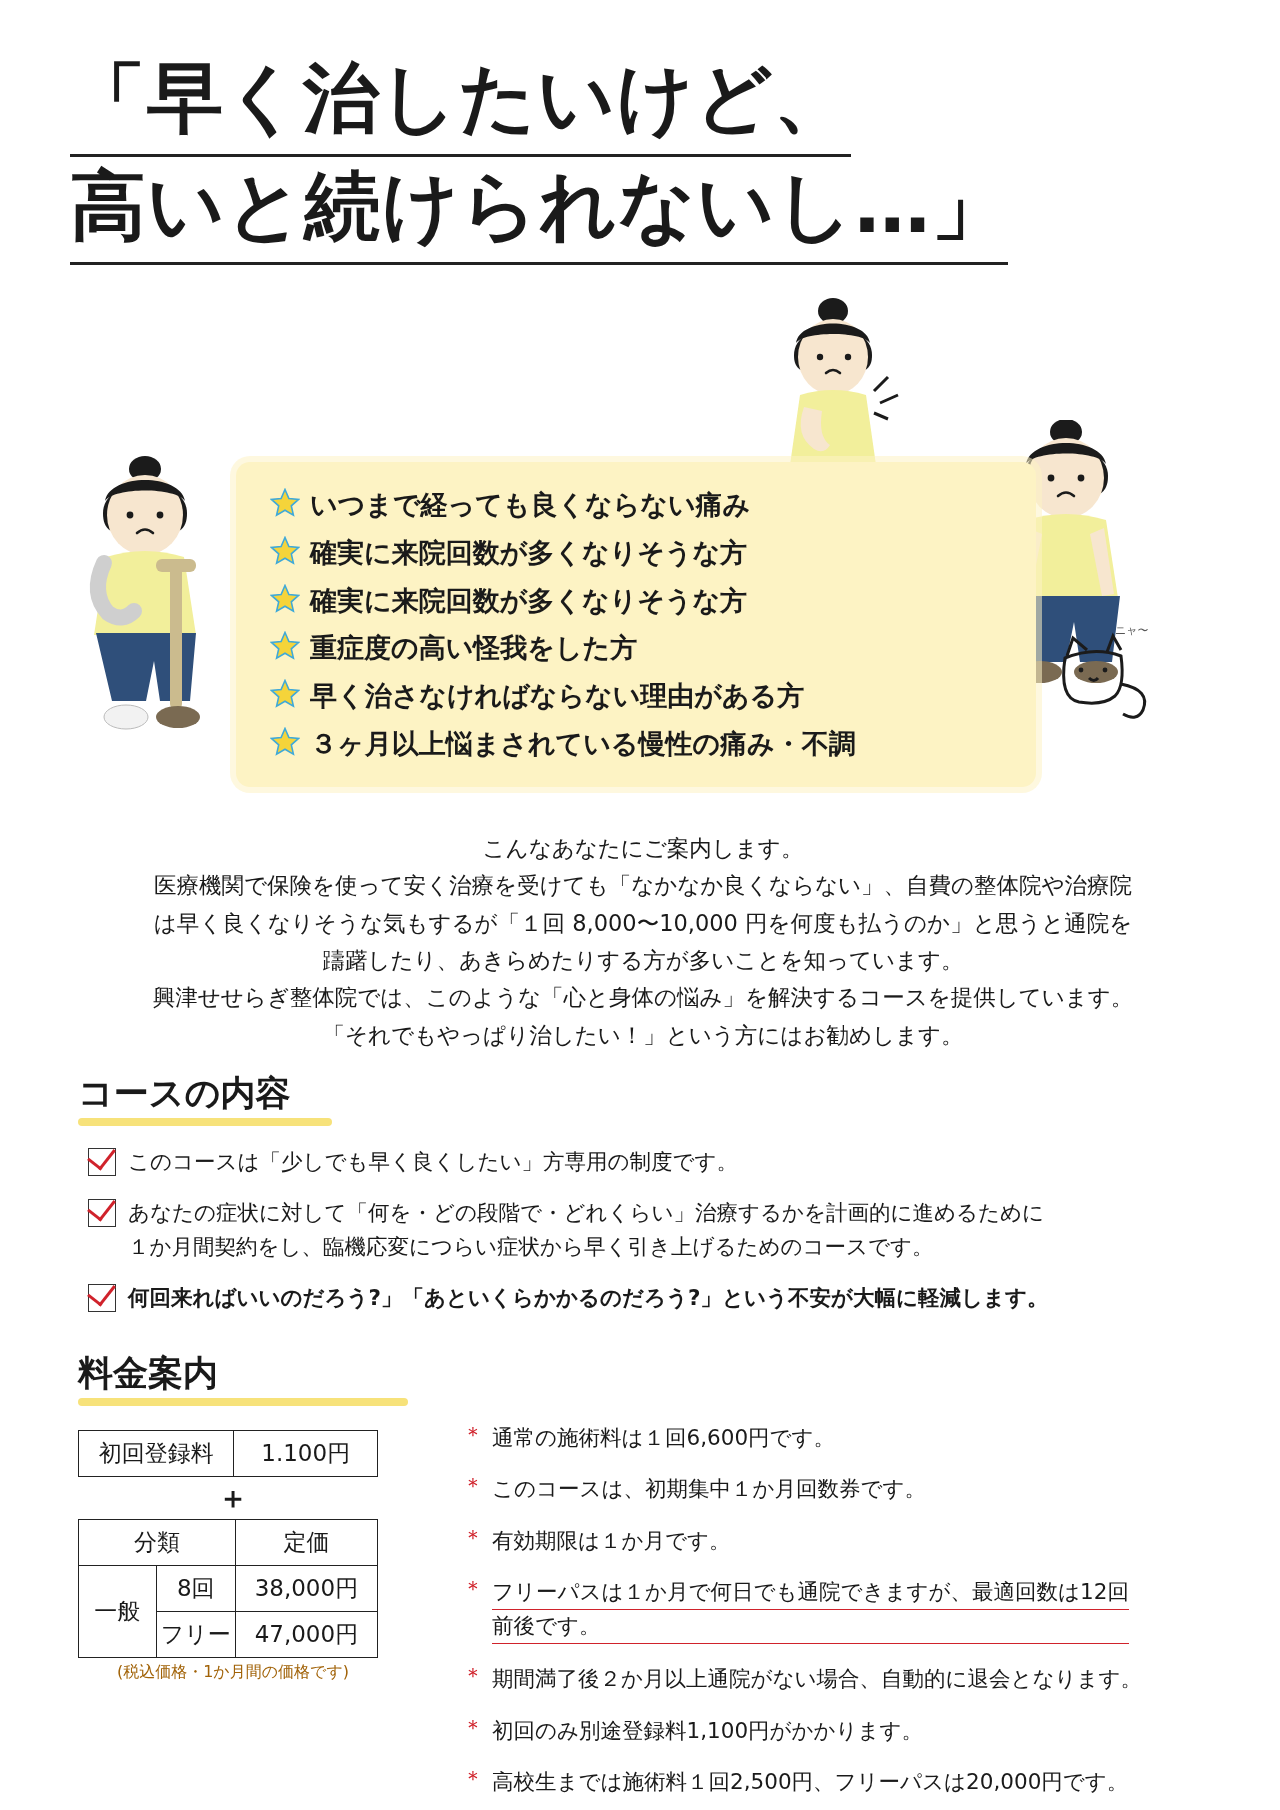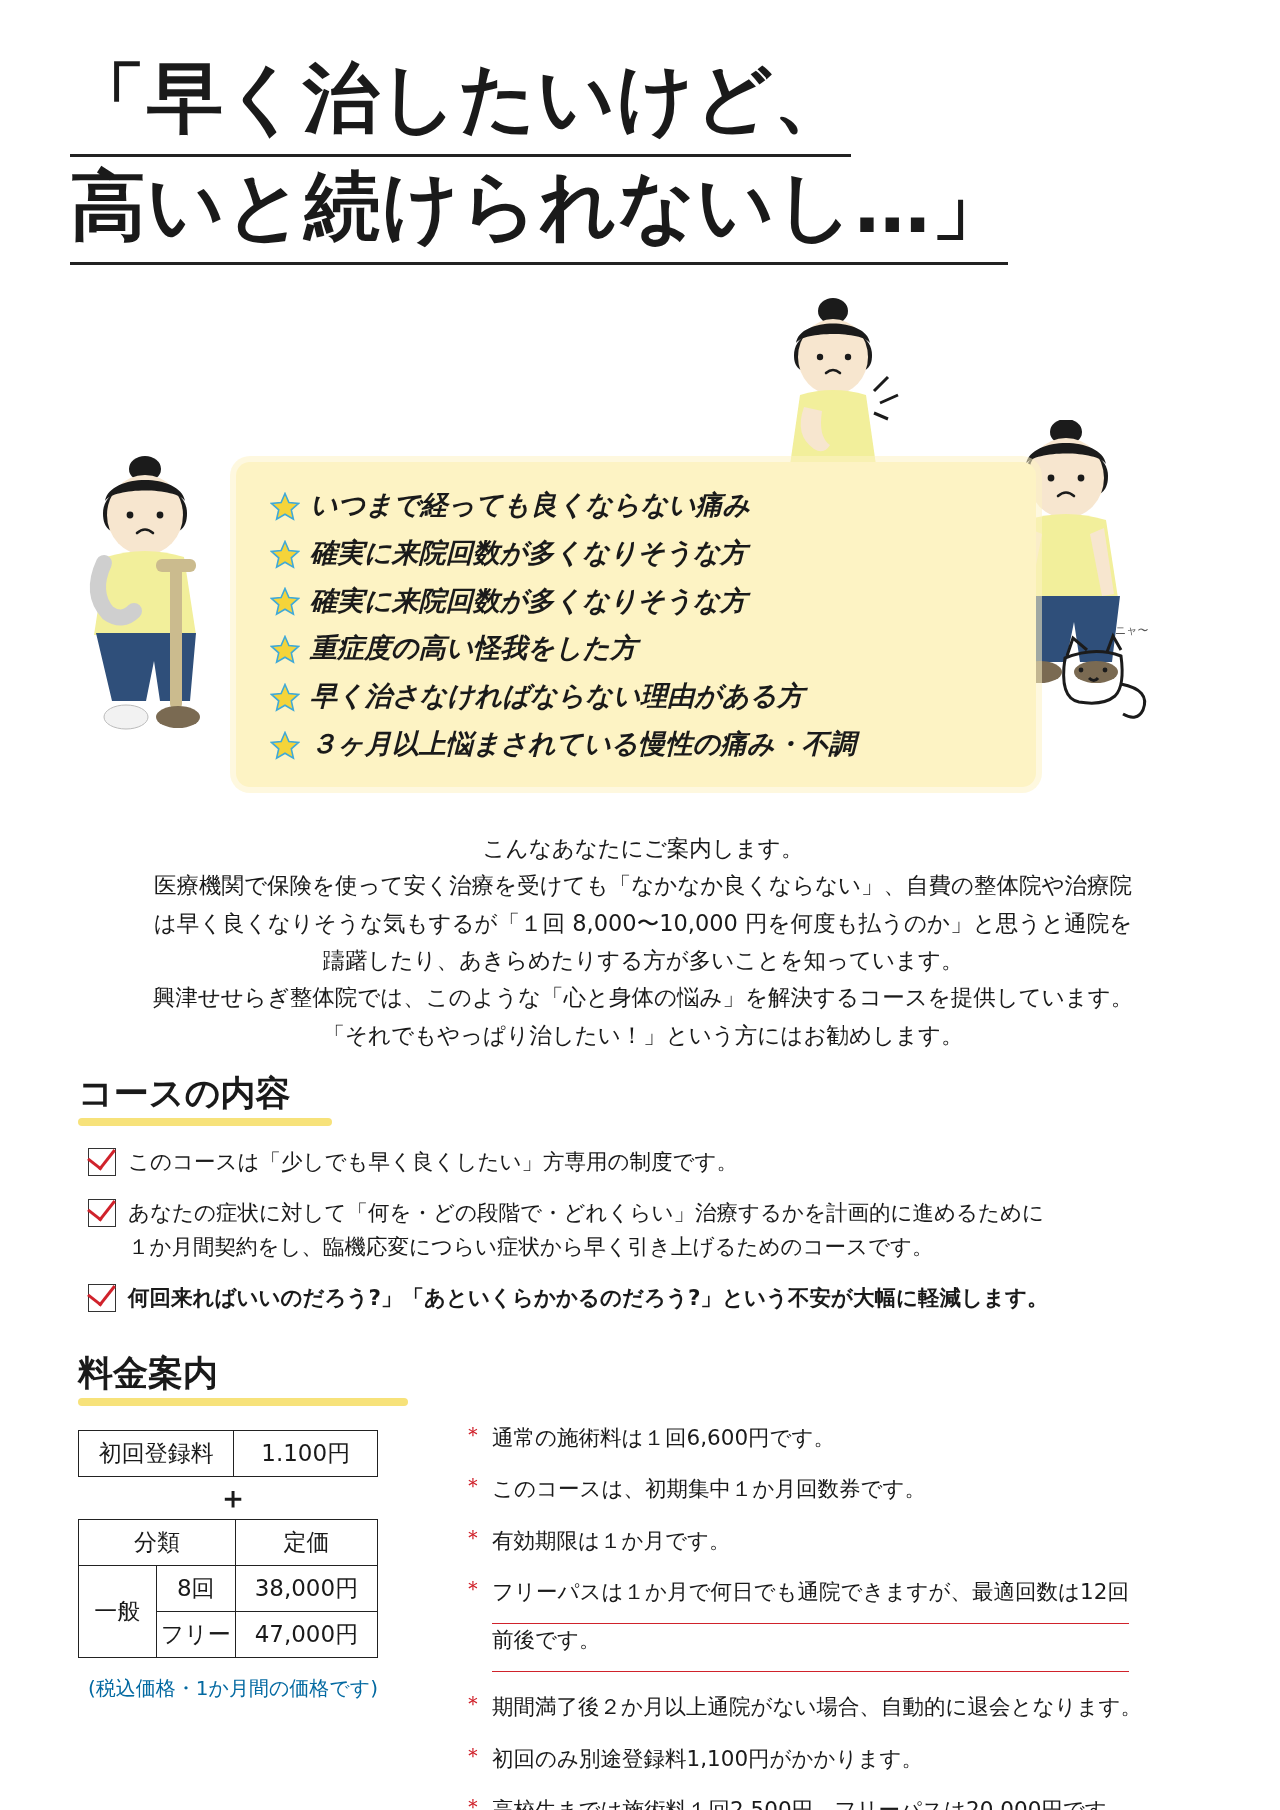--- a/index.html
+++ b/index.html
@@ -35,23 +35,22 @@
   .yellowbox{
     position:absolute;left:236px;top:462px;width:800px;height:325px;
     background:#fdf3c4;
     border-radius:14px;
     box-shadow:0 0 0 6px rgba(253,243,196,.55);
   }
   .bullet-list{
     position:absolute;left:270px;top:488px;width:790px;
   }
   .bullet{
-    display:flex;align-items:flex-end;
+    display:flex;align-items:flex-start;
     margin-bottom:14px;
-    font-style:italic;
   }
   .star{
     width:30px;height:30px;flex:0 0 30px;margin-right:10px;
     display:inline-block;
     position:relative;
   }
   .star svg{display:block;}
   .bullet-text{
     font-size:27px;font-weight:bold;letter-spacing:0px;line-height:1.25;
     white-space:nowrap;
@@ -111,33 +110,33 @@
     font-size:23px;
     text-align:center;
     padding:7px 4px;
     white-space:nowrap;
   }
   .plus{
     text-align:center;font-size:30px;font-weight:bold;line-height:1;
     margin:6px 0 6px 0;
   }
   .tax-note{
-    font-size:20px;text-align:center;margin-top:17px;color:#0369a1;
+    font-size:16px;text-align:center;margin-top:4px;color:#a16207;
     white-space:nowrap;
   }
 
   
   .notes{position:absolute;left:462px;top:1422px;width:800px;}
   .note{display:flex;margin-bottom:19px;}
   .ast{
     flex:0 0 22px;color:#d0222b;font-size:22px;line-height:1.2;margin-right:8px;
   }
   .note-text{font-size:21.5px;line-height:1.5;}
   .note-text div{white-space:nowrap;}
-  .u{border-bottom:1.5px solid #d0222b;padding-bottom:15px;}
+  .u{border-bottom:1.5px solid #d0222b;padding-bottom:1px;}
 </style>
 </head>
 <body>
 
 <div class="page">
 
   <div class="headline">
     <div class="hl-line underline">「早く治したいけど、</div>
     <div class="hl-line underline">高いと続けられないし…」</div>
   </div>

